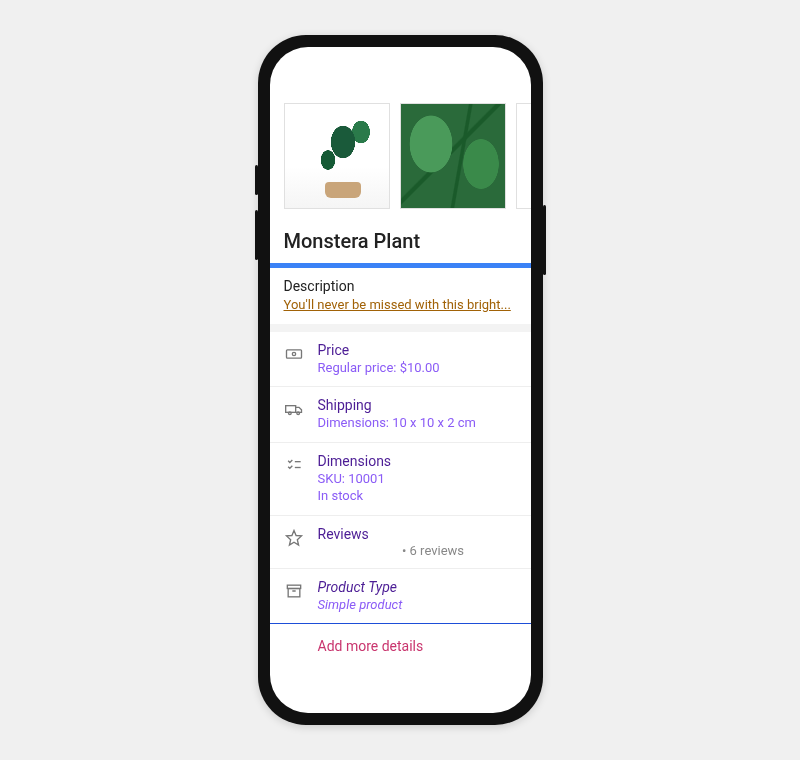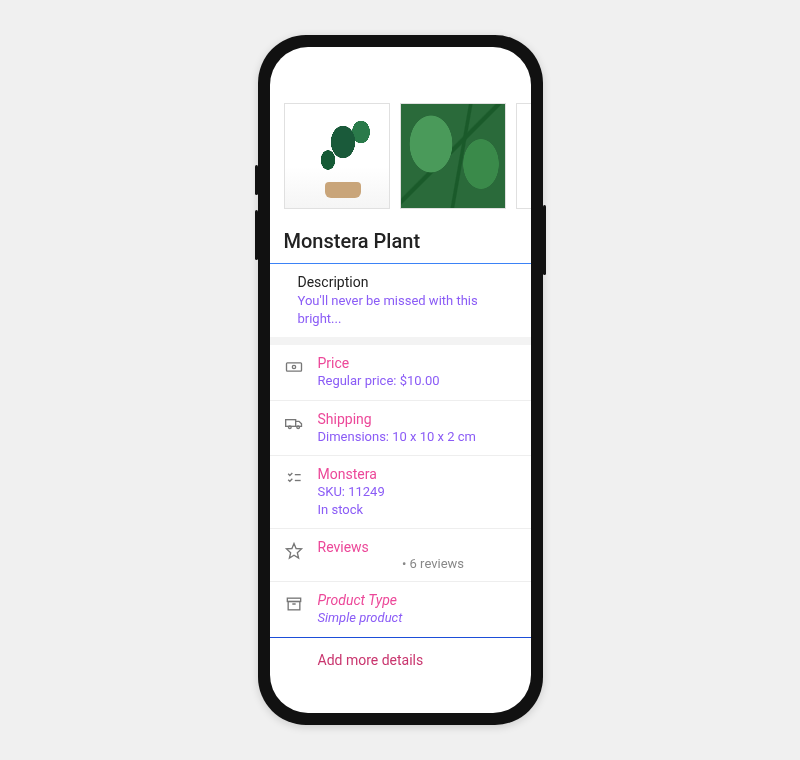--- a/index.html
+++ b/index.html
@@ -103,33 +103,34 @@
                   linear-gradient(135deg, transparent 45%, #1a5a2a 46%, #1a5a2a 48%, transparent 49%),
                   linear-gradient(100deg, transparent 55%, #1a5a2a 56%, #1a5a2a 58%, transparent 59%);
     }
     .title {
       font-size: 20px;
       font-weight: 500;
       color: #222;
       padding: 6px 14px 10px 14px;
     }
     .section {
-      border-top: 1px solid #3b82f6;
-      padding: 10px 28px;
+      border-top: 5px solid #3b82f6;
+      padding: 10px 14px;
     }
     .section.desc { }
     .section-label {
       font-size: 14px;
       color: #222;
       margin-bottom: 2px;
     }
     .section-sub {
       font-size: 13px;
-      color: #8b5cf6;
+      color: #a16207;
       line-height: 1.35;
+      text-decoration: underline;
     }
     .detail-list {
       border-top: 8px solid #f3f3f3;
     }
     .detail-row {
       display: flex;
       align-items: flex-start;
       gap: 14px;
       padding: 10px 14px;
       border-bottom: 1px solid #eee;
@@ -138,21 +139,21 @@
     .icon-slot {
       width: 20px;
       flex: 0 0 20px;
       padding-top: 2px;
       color: #777;
     }
     .icon-slot svg { width: 20px; height: 20px; display: block; }
     .detail-body { flex: 1; }
     .detail-title {
       font-size: 14px;
-      color: #ec4899;
+      color: #4c1d95;
       margin-bottom: 1px;
     }
     .detail-line {
       font-size: 13px;
       color: #8b5cf6;
       line-height: 1.35;
     }
     .reviews-line {
       font-size: 13px;
       color: #888;
@@ -222,22 +223,22 @@
         <div class="detail-row">
           <div class="icon-slot">
             <svg viewBox="0 0 24 24" fill="none" stroke="currentColor" stroke-width="1.6">
                 <path d="M5 7l2 2 3-3"></path>
                 <path d="M5 14l2 2 3-3"></path>
                 <line x1="13" y1="8" x2="20" y2="8"></line>
                 <line x1="13" y1="15" x2="20" y2="15"></line>
               </svg>
           </div>
           <div class="detail-body">
-            <div class="detail-title">Monstera</div>
-            <div class="detail-line">SKU: 11249</div>
+            <div class="detail-title">Dimensions</div>
+            <div class="detail-line">SKU: 10001</div>
             <div class="detail-line">In stock</div>
           </div>
         </div>
 
         <div class="detail-row">
           <div class="icon-slot">
             <svg viewBox="0 0 24 24" fill="none" stroke="currentColor" stroke-width="1.6">
                 <polygon points="12 3 14.5 9 21 9.5 16 14 17.5 20.5 12 17 6.5 20.5 8 14 3 9.5 9.5 9 12 3"></polygon>
               </svg>
           </div>

